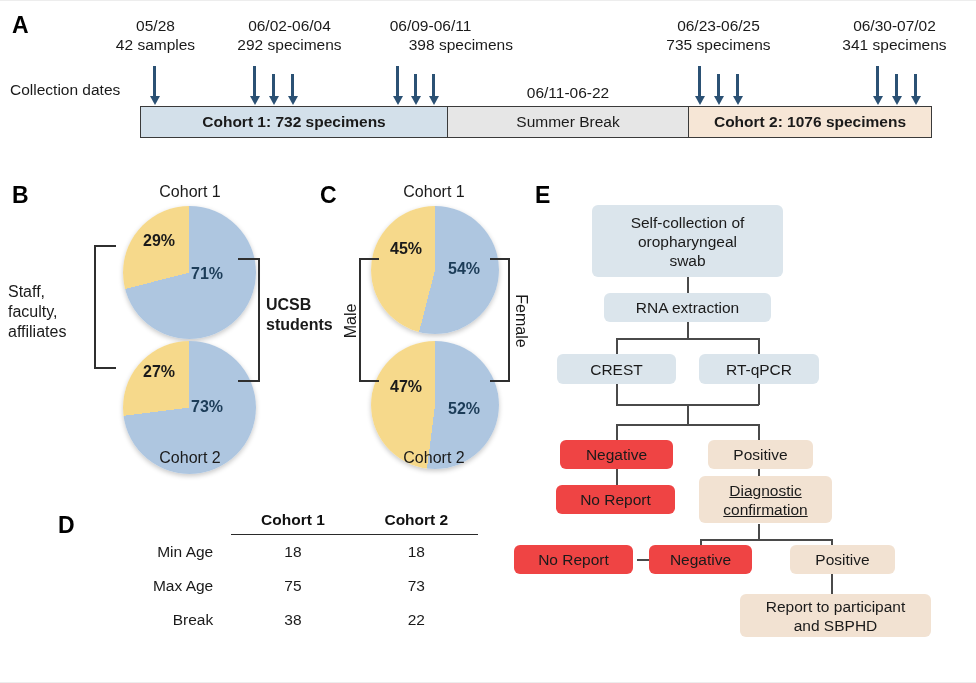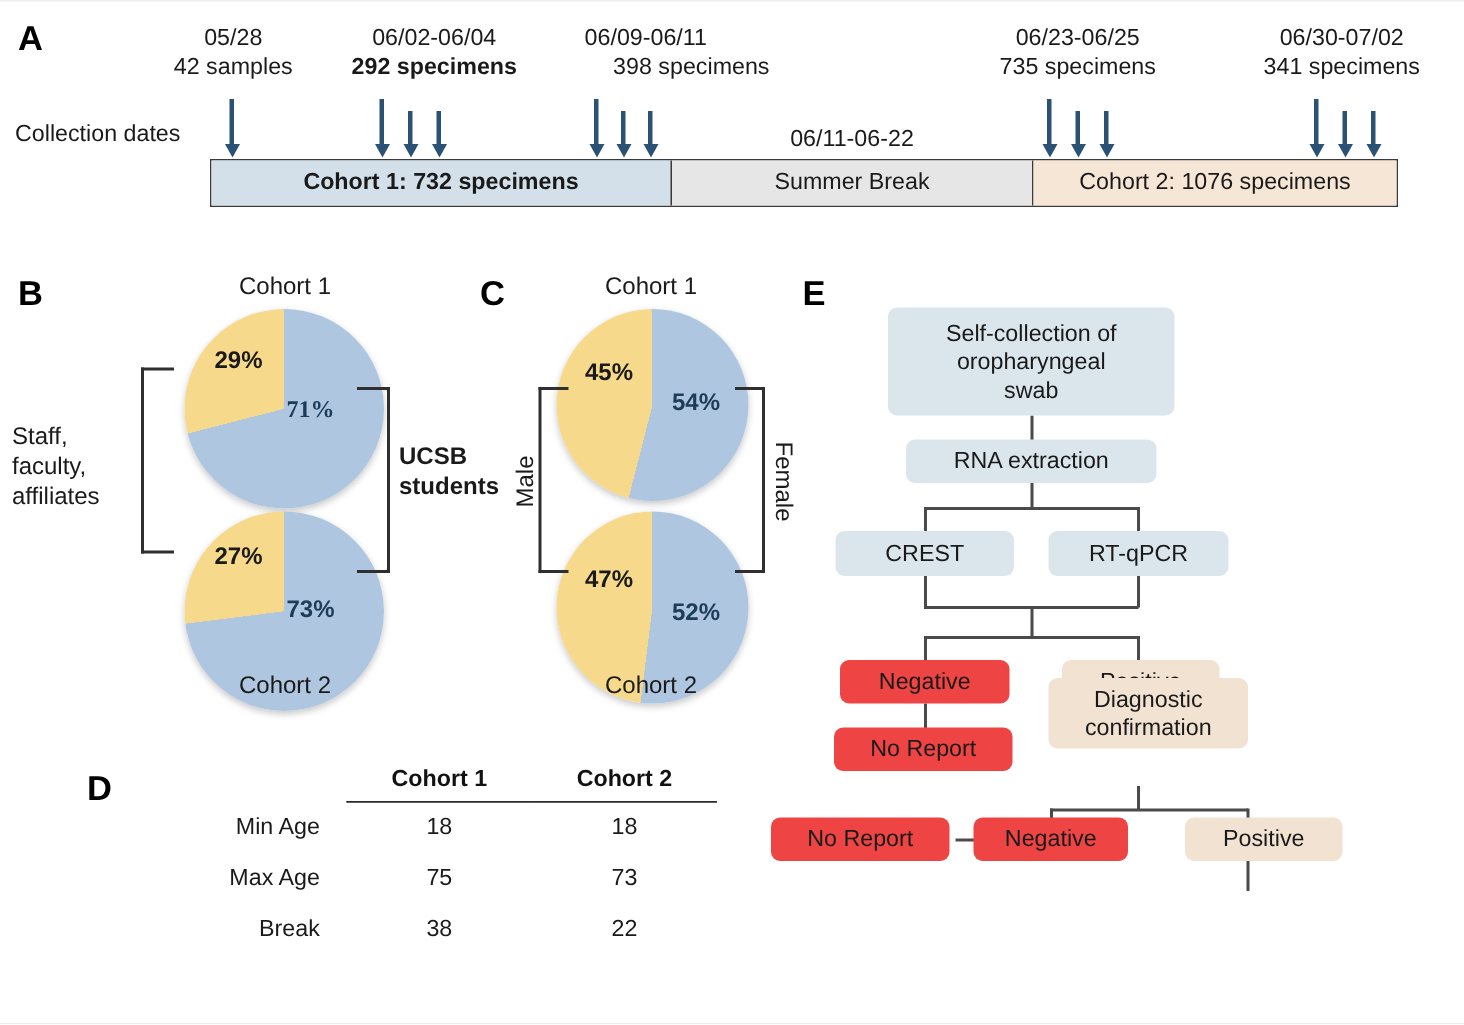--- a/index.html
+++ b/index.html
@@ -52,21 +52,21 @@
     box-sizing:border-box;
     display:flex;
     align-items:center;
     justify-content:center;
     font-size:15.5px;
     color:#1a1a1a;
     height:100%;
   }
   .bar-seg.c1{ background:#d3e0ea; font-weight:bold; border-right:1.4px solid #3a3a3a;}
   .bar-seg.sb{ background:#e6e6e6; border-right:1.4px solid #3a3a3a;}
-  .bar-seg.c2{ background:#f6e6d6; font-weight:normal;}
+  .bar-seg.c2{ background:#f6e6d6; font-weight:bold;}
 
   .arrow{
     position:absolute;
     width:3px;
     background:#2b5174;
   }
   .arrow:after{
     content:"";
     position:absolute;
     left:50%; bottom:-8px;
@@ -174,21 +174,21 @@
 <div id="figure">
   <div id="edge-top"></div>
   <div id="edge-bottom"></div>
 
   <div class="panel-letter abs" style="left:12px;top:12px;">A</div>
 
   <div class="ctext" style="left:88px;top:16px;width:135px;">05/28</div>
   <div class="ctext" style="left:88px;top:35px;width:135px;">42 samples</div>
 
   <div class="ctext" style="left:207px;top:16px;width:165px;">06/02-06/04</div>
-  <div class="ctext" style="left:207px;top:35px;width:165px;font-weight:bold;">292 specimens</div>
+  <div class="ctext" style="left:207px;top:35px;width:165px;">292 specimens</div>
 
   <div class="ctext" style="left:348px;top:16px;width:165px;">06/09-06/11</div>
   <div class="ctext" style="left:348px;top:35px;width:165px;text-align:right;">398 specimens</div>
 
   <div class="ctext" style="left:636px;top:16px;width:165px;">06/23-06/25</div>
   <div class="ctext" style="left:636px;top:35px;width:165px;">735 specimens</div>
 
   <div class="ctext" style="left:812px;top:16px;width:165px;">06/30-07/02</div>
   <div class="ctext" style="left:812px;top:35px;width:165px;">341 specimens</div>
 
@@ -220,21 +220,21 @@
     <div class="bar-seg c2" style="flex:1;">Cohort 2: 1076 specimens</div>
   </div>
 
   <div class="panel-letter abs" style="left:12px;top:182px;">B</div>
 
   <div class="ctext" style="left:105px;top:182px;width:170px;font-size:16px;">Cohort 1</div>
 
   <div class="pie" style="left:123px;top:206px;width:133px;height:133px;
               background:conic-gradient(#aec6e0 0deg 255.6deg, #f6d98b 255.6deg 360deg);"></div>
   <div class="pie-pct" style="left:128px;top:232px;width:62px;">29%</div>
-  <div class="pie-pct blue" style="left:176px;top:265px;width:62px;font-family:Liberation Serif, serif;">71%</div>
+  <div class="pie-pct blue" style="left:176px;top:265px;width:62px;">71%</div>
 
   <div class="pie" style="left:123px;top:341px;width:133px;height:133px;
               background:conic-gradient(#aec6e0 0deg 262.8deg, #f6d98b 262.8deg 360deg);"></div>
   <div class="pie-pct" style="left:128px;top:363px;width:62px;">27%</div>
   <div class="pie-pct blue" style="left:176px;top:398px;width:62px;">73%</div>
 
   <div class="ctext" style="left:105px;top:448px;width:170px;font-size:16px;">Cohort 2</div>
 
   <div class="brk" style="left:94px;top:245px;width:22px;height:124px;">
     <div class="v" style="height:124px;"></div>
@@ -347,21 +347,23 @@
 
   <div class="fbox blue" style="left:604px;top:293px;width:167px;height:29px;">RNA extraction</div>
 
   <div class="fbox blue" style="left:557px;top:354px;width:119px;height:30px;">CREST</div>
   <div class="fbox blue" style="left:699px;top:354px;width:120px;height:30px;">RT-qPCR</div>
 
   <div class="fbox grey" style="left:560px;top:440px;width:113px;height:29px;">Negative</div>
   <div class="fbox tan" style="left:708px;top:440px;width:105px;height:29px;">Positive</div>
 
   <div class="fbox grey" style="left:556px;top:485px;width:119px;height:29px;">No Report</div>
-  <div class="fbox tan" style="left:699px;top:452px;width:133px;height:47px;">Diagnostic
+  <div class="fbox tan" style="left:699px;top:476px;width:133px;height:47px;text-decoration:underline;">Diagnostic
 confirmation</div>
 
   <div class="fbox grey" style="left:514px;top:545px;width:119px;height:29px;">No Report</div>
   <div class="fbox grey" style="left:649px;top:545px;width:103px;height:29px;">Negative</div>
   <div class="fbox tan" style="left:790px;top:545px;width:105px;height:29px;">Positive</div>
 
+  <div class="fbox tan" style="left:740px;top:594px;width:191px;height:43px;">Report to participant
+and SBPHD</div>
 
 </div>
 
 </body></html>

